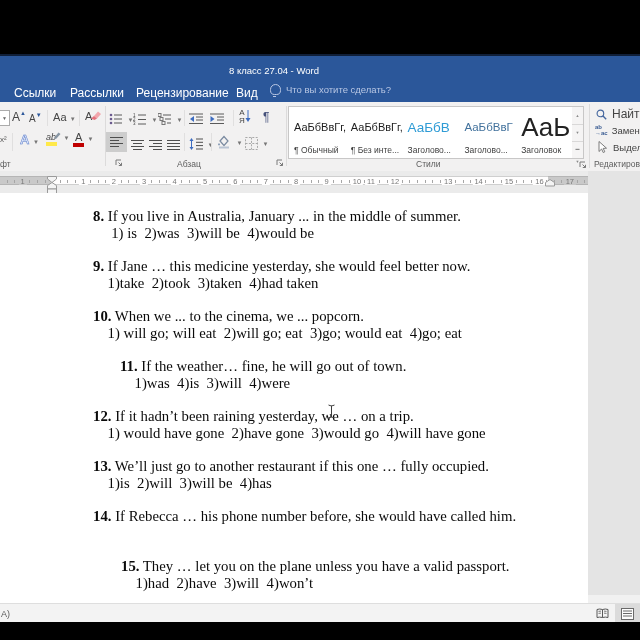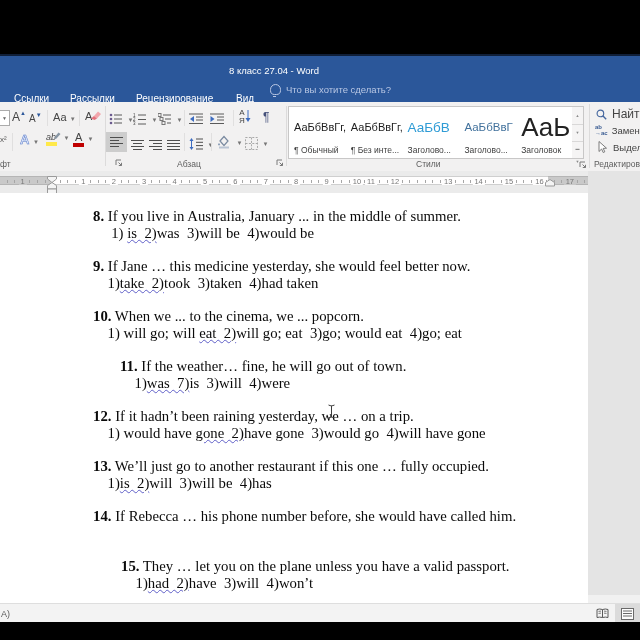--- a/index.html
+++ b/index.html
@@ -3,21 +3,21 @@
 <meta charset="utf-8">
 <style>
   html,body{margin:0;padding:0;}
   body{width:640px;height:640px;position:relative;overflow:hidden;background:#000;
        font-family:"Liberation Sans",sans-serif;}
   .abs{position:absolute;}
   
   #titlebar{left:0;top:54px;width:640px;height:26px;background:#2b579a;border-top:2px solid #101f38;box-sizing:border-box;}
   #title-text{left:274px;top:9px;transform:translateX(-50%);color:#fff;font-size:9.5px;white-space:nowrap;}
   #tabrow{left:0;top:80px;width:640px;height:22px;background:#2b579a;}
-  .tab{position:absolute;top:13px;color:#fff;font-size:10px;white-space:nowrap;}
+  .tab{position:absolute;top:6px;color:#fff;font-size:12px;white-space:nowrap;}
   #tellme{position:absolute;left:270px;top:4px;display:flex;align-items:center;gap:5px;}
   #tellme-text{color:#b9c7e4;font-size:9.5px;white-space:nowrap;}
   .bulb{width:9px;height:9px;border:1px solid #b9c7e4;border-radius:50% 50% 42% 42%;position:relative;}
   .bulb:after{content:"";position:absolute;left:2px;bottom:-3px;width:3px;height:2px;border-bottom:1px solid #b9c7e4;}
   
   #ribbon{left:0;top:102px;width:640px;height:69px;background:#f2f1f1;border-bottom:1px solid #d4d3d3;box-sizing:content-box;}
   .grp-divider{position:absolute;top:4px;height:60px;width:1px;background:#dcdbdb;}
   .mini-divider{position:absolute;width:1px;background:#e0dfdf;}
   .grp-label{position:absolute;top:57px;font-size:8.5px;color:#5d5d5d;white-space:nowrap;}
   .launcher{position:absolute;width:8px;height:8px;}
@@ -33,21 +33,21 @@
      background-image:repeating-linear-gradient(to right,transparent 0px,transparent 6.6px,#a6a6a6 6.6px,#a6a6a6 7.6px);
      background-position:0 4.5px;background-size:100% 3px;background-repeat:no-repeat;}
   
   #workspace{left:0;top:192.5px;width:640px;height:410.5px;background:#e4e4e4;}
   #page{position:absolute;left:0;top:0;width:588px;height:410.5px;background:#fff;}
   .qblock{position:absolute;left:0;width:560px;font-family:"Liberation Serif",serif;
           font-size:14.75px;color:#0a0a0a;line-height:17px;}
   .qline{padding-left:93px;white-space:pre;}
   .aline{padding-left:107.5px;white-space:pre;}
   .qnum{font-weight:bold;}
-  .sq{text-decoration:underline;text-decoration-style:wavy;text-decoration-color:#6060c8;
+  .sq{text-decoration-style:wavy;text-decoration-color:#6060c8;
       text-decoration-thickness:1px;text-underline-offset:1px;text-align:right;}
   
   #scroll-corner{left:588px;top:595px;width:52px;height:8px;background:#f1f1f1;}
   #statusbar{left:0;top:603px;width:640px;height:19px;background:#f3f3f3;border-top:1px solid #dedede;box-sizing:border-box;}
   #status-lang{position:absolute;left:1px;top:5px;font-size:9px;color:#5a5a5a;}
   #view-icons{position:absolute;right:0;top:0;height:19px;display:flex;}
   .viewbtn{width:25px;height:19px;display:flex;align-items:center;justify-content:center;}
   .viewbtn.sel{background:#dbdbdb;}
   #blackbottom{left:0;top:622px;width:640px;height:18px;background:#000;}
   .svgicon{display:block;}
@@ -364,21 +364,21 @@
       <div class="qblock" style="top: 65.5px;">
         <div class="qline"><span class="qnum">9.</span> If Jane … this medicine yesterday, she would feel better now.</div>
         <div class="aline">1)<span class="sq">take  2)</span>took  3)taken  4)had taken</div>
       </div>
       <div class="qblock" style="top: 115.5px;">
         <div class="qline"><span class="qnum">10.</span> When we ... to the cinema, we ... popcorn.</div>
         <div class="aline">1) will go; will <span class="sq">eat  2)</span>will go; eat  3)go; would eat  4)go; eat</div>
       </div>
       <div class="qblock" style="top: 165.5px; padding-left: 27px;">
         <div class="qline"><span class="qnum">11.</span> If the weather… fine, he will go out of town.</div>
-        <div class="aline">1)<span class="sq">was  7)</span>is  3)will  4)were</div>
+        <div class="aline">1)<span class="sq">was  4)</span>is  3)will  4)were</div>
       </div>
       <div class="qblock" style="top: 215.5px;">
         <div class="qline"><span class="qnum">12.</span> If it hadn’t been raining yesterday, we … on a trip.</div>
         <div class="aline">1) would have <span class="sq">gone  2)</span>have gone  3)would go  4)will have gone</div>
       </div>
       <div class="qblock" style="top: 265.5px;">
         <div class="qline"><span class="qnum">13.</span> We’ll just go to another restaurant if this one … fully occupied.</div>
         <div class="aline">1)<span class="sq">is  2)</span>will  3)will be  4)has</div>
       </div>
       <div class="qblock" style="top: 315.5px;">

